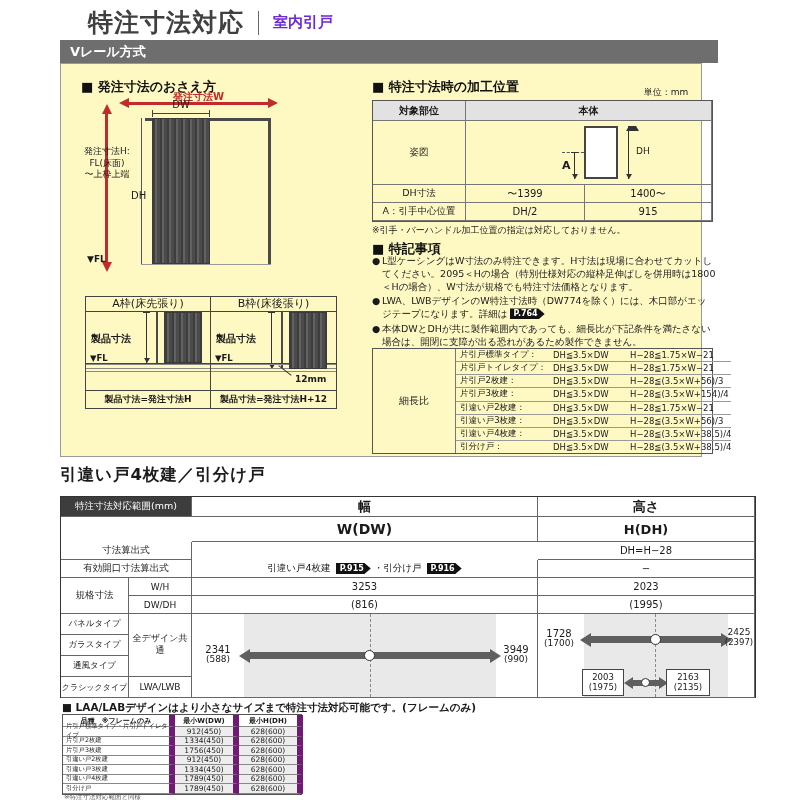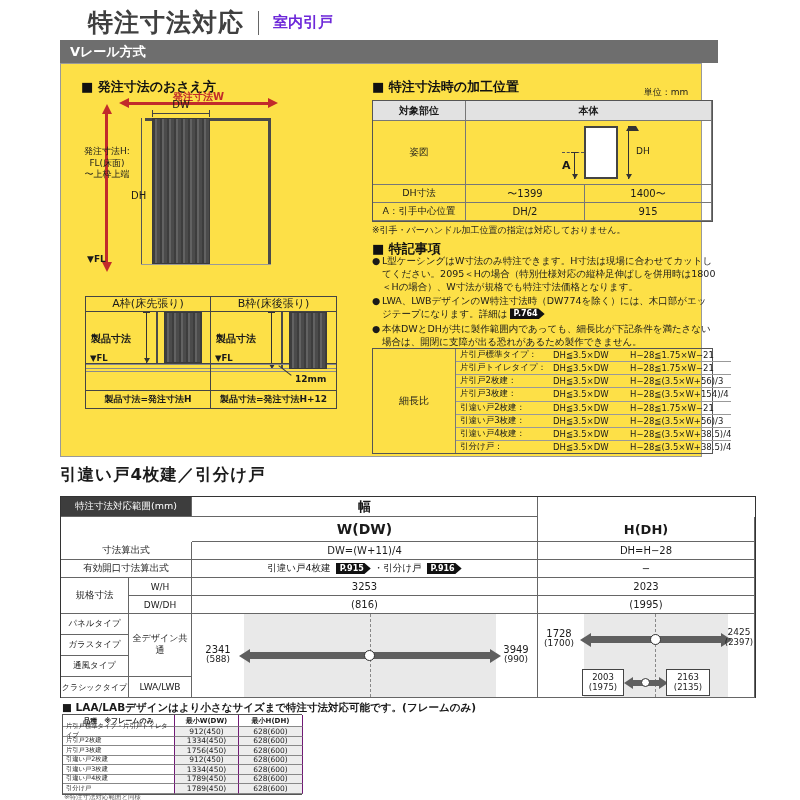--- a/index.html
+++ b/index.html
@@ -10,21 +10,21 @@
   
   .title-row { position:absolute; left:88px; top:6px; display:flex; align-items:center; gap:14px; }
   .page-title { font-size:25px; font-weight:bold; letter-spacing:1px; color:#404040; }
   .title-divider { width:1px; height:24px; background:#666; }
   .page-subtitle { font-size:15px; font-weight:bold; color:#6d28d9; }
 
   .banner { position:absolute; left:60px; top:40px; width:658px; height:23px; background:#6e6e6e;
             color:#fff; font-size:13px; font-weight:bold; line-height:23px; padding-left:10px; }
 
   .main-box { position:absolute; left:60px; top:63px; width:642px; height:394px;
-              border:1px solid #999; background:#fde047; }
+              border:1px solid #999; background:#fef9c3; }
 
   .heading { position:absolute; font-size:13px; font-weight:bold; color:#111; }
   .unit { position:absolute; left:560px; top:22px; width:90px; text-align:center; font-size:9px; }
 
   
   .door-diagram { position:absolute; left:14px; top:30px; width:292px; height:188px; }
   .rarrow-h { position:absolute; height:3px; background:#c12b2b; }
   .rarrow-h::before { content:""; position:absolute; left:-9px; top:-4px; border-top:5px solid transparent; border-bottom:5px solid transparent; border-right:10px solid #c12b2b; }
   .rarrow-h::after  { content:""; position:absolute; right:-9px; top:-4px; border-top:5px solid transparent; border-bottom:5px solid transparent; border-left:10px solid #c12b2b; }
   .rarrow-v { position:absolute; width:3px; background:#c12b2b; }
@@ -144,21 +144,21 @@
   .range-num { position:absolute; font-size:10px; line-height:1.1; text-align:center; }
   .range-num .sub { font-size:9px; }
   .classic-box { position:absolute; top:55px; height:27px; background:#fff; border:1px solid #444;
     font-size:8.5px; line-height:1.15; display:flex; align-items:center; justify-content:center; text-align:center; }
 
   
   .min-note { position:absolute; left:62px; top:701px; font-size:10.5px; font-weight:bold; }
   .min-table { position:absolute; left:62px; top:714px; width:240px; display:grid;
     grid-template-columns:112px 64px 64px; grid-template-rows:12px; grid-auto-rows:9.5px;
     border:1px solid #555; }
-  .min-table > div { border-right:1px solid #701a75; border-bottom:1px solid #888;
+  .min-table > div { border-right:6px solid #701a75; border-bottom:1px solid #888;
     display:flex; align-items:center; }
   .min-head { justify-content:center; font-size:7px; font-weight:bold; background:#fff; }
   .min-kind { font-size:6.3px; padding-left:3px; }
   .min-num { justify-content:center; font-size:7.5px; background:#ededed; }
   .min-foot { position:absolute; left:64px; top:793px; font-size:6.5px; color:#555; }
 </style>
 </head>
 <body>
 
 <div class="page">
@@ -324,26 +324,26 @@
           </div>
         </div>
     </div>
   </div>
 
   <div class="section2-title">引違い戸4枚建／引分け戸</div>
 
   <div class="big-table">
     <div class="bt-dark">特注寸法対応範囲(mm)</div>
     <div class="bt-w-head">幅</div>
+    <div class="bt-h-head">高さ</div>
 
     <div class="bt-target-w">W(DW)</div>
     <div class="bt-target-h">H(DH)</div>
 
     <div class="bt-label2" style="grid-row:3; font-size:9.5px;">寸法算出式</div>
-    <div class="bt-f" style="grid-column:3; grid-row:3;">DW=(W+11)/4</div>
     <div class="bt-f" style="grid-column:4; grid-row:3;">DH=H−28</div>
 
     <div class="bt-label2" style="grid-row:4; font-size:9.5px;">有効開口寸法算出式</div>
     <div class="bt-opening">
       <span>引違い戸4枚建</span>
       <span class="badge">P.915</span>
       <span>・引分け戸</span>
       <span class="badge">P.916</span>
     </div>
     <div class="bt-f" style="grid-column:4; grid-row:4;">−</div>

